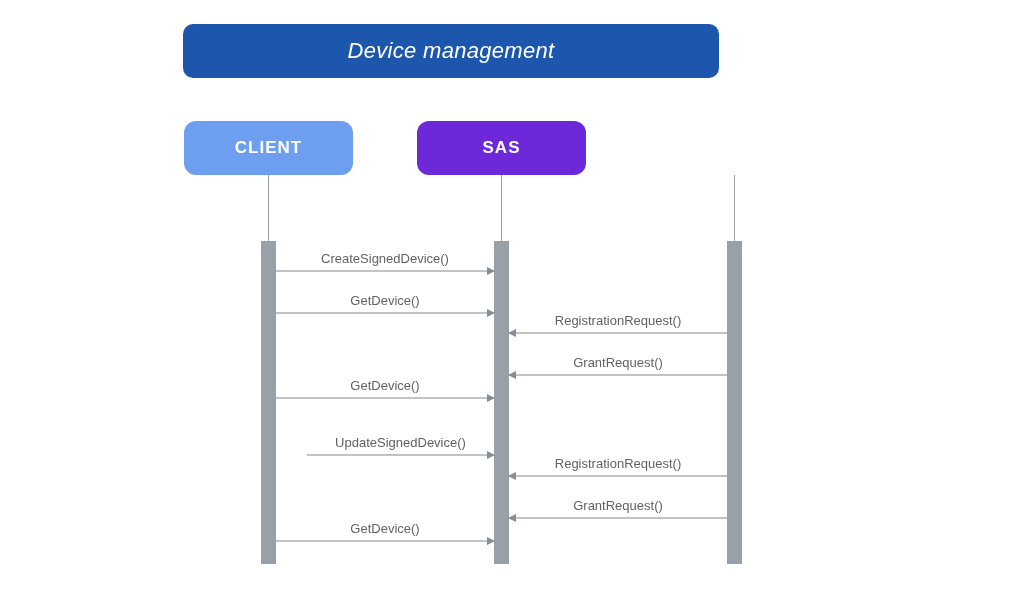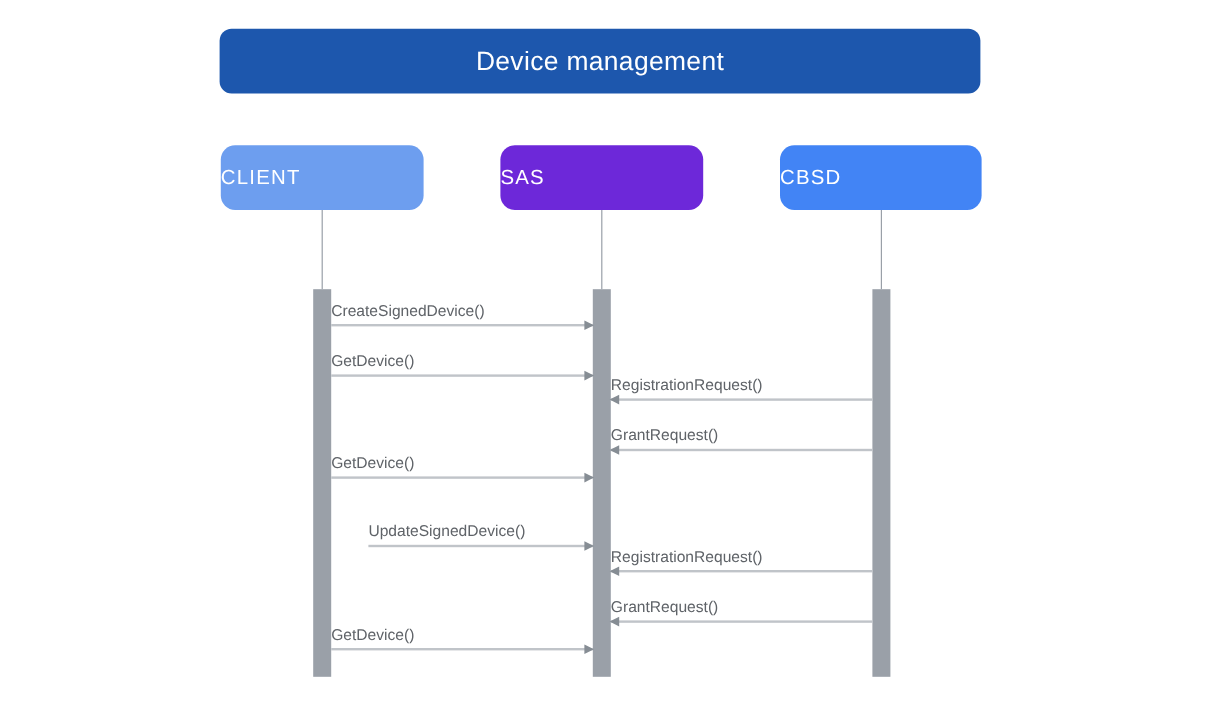--- a/index.html
+++ b/index.html
@@ -11,39 +11,40 @@
     width: 1024px;
     height: 600px;
     background: #ffffff;
     overflow: hidden;
   }
 
   
   .title-bar {
     position: absolute;
     left: 183px; top: 24px;
-    width: 634px; height: 54px;
+    width: 536px; height: 54px;
     background: #1d57ad;
     border-radius: 10px;
     display: flex; align-items: center; justify-content: center;
     color: #ffffff;
     font-size: 22px;
     font-weight: 500;
     letter-spacing: 0.3px;
+    font-style: italic;
   }
 
   
   .actor {
     position: absolute;
     top: 121px; height: 54px;
     border-radius: 12px;
-    display: flex; align-items: center; 
+    display: flex; align-items: center; justify-content: center;
     color: #ffffff;
     font-size: 17px;
-    font-weight: 400;
+    font-weight: 700;
     letter-spacing: 1px;
   }
   .actor-client { left: 184px; width: 169px; background: #6d9eef; }
   .actor-sas    { left: 417px; width: 169px; background: #6d28d9; }
   .actor-cbsd   { left: 650px; width: 168px; background: #4284f5; }
 
   
   .lifeline {
     position: absolute;
     top: 175px; height: 66px;
@@ -64,21 +65,21 @@
   .activation-client { left: 261px; }
   .activation-sas    { left: 494px; }
   .activation-cbsd   { left: 727px; }
 
   
   .msg {
     position: absolute;
     width: 218px;
   }
   .msg .lbl {
-    text-align: left;
+    text-align: center;
     font-size: 13px;
     line-height: 16px;
     color: #5f6368;
     margin-bottom: 3px;
     white-space: nowrap;
   }
   .msg .line {
     position: relative;
     height: 2px;
     background: #c0c4c9;
@@ -118,23 +119,20 @@
   <div class="title-bar">
     <span>Device management</span>
   </div>
 
   <div class="actor actor-client">
     <span>CLIENT</span>
   </div>
   <div class="actor actor-sas">
     <span>SAS</span>
   </div>
-  <div class="actor actor-cbsd">
-    <span>CBSD</span>
-  </div>
 
   <div class="lifeline lifeline-client"></div>
   <div class="lifeline lifeline-sas"></div>
   <div class="lifeline lifeline-cbsd"></div>
 
   <div class="activation activation-client"></div>
   <div class="activation activation-sas"></div>
   <div class="activation activation-cbsd"></div>
 
   <div class="msg dir-right m0">

